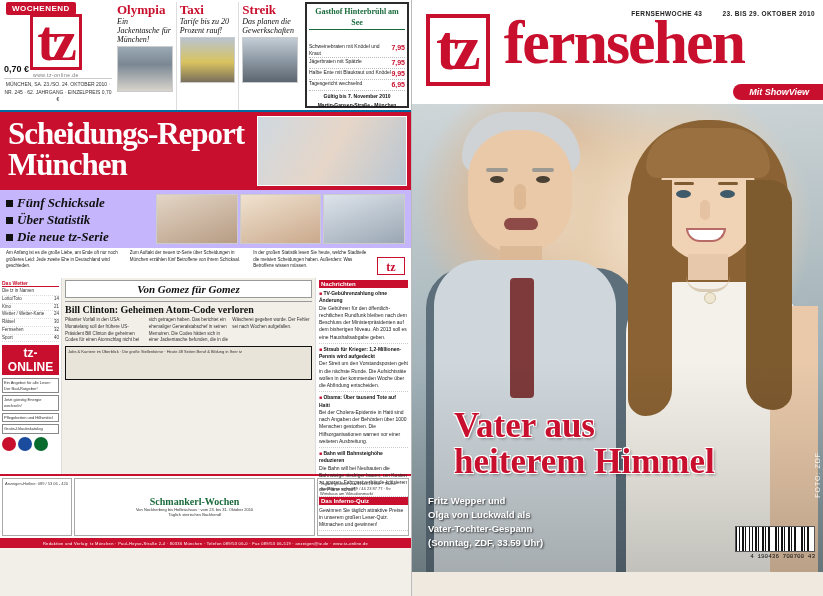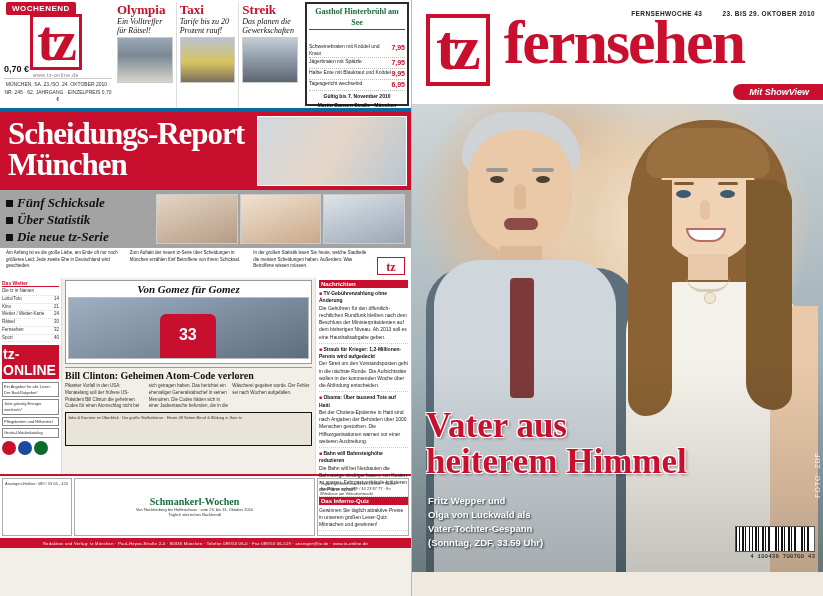--- a/index.html
+++ b/index.html
@@ -17,21 +17,21 @@
     position: relative;
     width: 412px; height: 596px;
     background: #f2efe9;
     border-right: 1px solid #bbb;
     overflow: hidden;
   }
 
   
   .np-top {
     position: relative; height: 112px; background:#fff;
-    border-bottom: 4px solid #0369a1;
+    border-bottom: 2px solid #0369a1;
     display: flex;
   }
   .wochenend {
     position:absolute; left:6px; top:2px;
     background:#c8102e; color:#fff; font-size:8px; font-weight:bold;
     letter-spacing:0.5px; padding:2px 6px; border-radius:2px;
   }
   .tz-logo-box {
     width:112px; padding-top:14px; text-align:center;
   }
@@ -94,21 +94,21 @@
     font-family:"Liberation Serif", serif; font-weight:bold;
     font-size:31px; line-height:31px; letter-spacing:-1px;
   }
   .mh-photo {
     position:absolute; right:4px; top:4px; width:150px; height:70px;
     background: linear-gradient(120deg,#cfd8e0 0%, #e6d6c8 50%, #b9c6d2 100%);
     border:1px solid #fff;
   }
 
   .np-bullets {
-    background:#a3a3a3; padding:4px 6px; height:58px; display:flex;
+    background:#c4b5fd; padding:4px 6px; height:58px; display:flex;
   }
   .bullets { width:150px; }
   .bullets div {
     font-family:"Liberation Serif", serif; font-style:italic;
     font-size:13px; line-height:17px; color:#111; font-weight:bold;
   }
   .bullets .sq { display:inline-block; width:7px; height:7px; background:#111; margin-right:4px; }
   .bullet-photos { flex:1; display:flex; gap:2px; }
   .bp { flex:1; border:1px solid #ccc; }
   .bp1 { background: linear-gradient(160deg,#e3d5c5,#b79c84); }
@@ -127,21 +127,21 @@
   }
 
   
   .np-body { display:flex; height:196px; background:#f2efe9; }
   .np-col-left { width:62px; background:#fff; border-right:1px solid #ddd; padding:2px; }
   .np-col-mid { flex:1; padding:2px 3px; }
   .np-col-right { width:96px; border-left:1px solid #ddd; padding:2px 3px; background:#fff; }
 
   .mini-head { font-size:5px; font-weight:bold; color:#c8102e; border-bottom:1px solid #c8102e; margin-bottom:1px; }
   .mini-rows div { font-size:4.5px; color:#333; line-height:1.5; border-bottom:1px dotted #ddd; display:flex; justify-content:space-between; }
-  .tonline { background:#c8102e; color:#fff; font-size:14px; font-weight:bold; text-align:left; margin:3px 0; padding:1px; }
+  .tonline { background:#c8102e; color:#fff; font-size:12px; font-weight:bold; text-align:center; margin:3px 0; padding:1px; }
   .mini-ad { border:1px solid #888; font-size:4px; padding:1px; margin-top:2px; color:#333; line-height:1.4;}
   .badge-row { display:flex; gap:2px; margin-top:3px; }
   .badge { width:14px; height:14px; border-radius:50%; background:#c8102e; }
   .badge.b2 { background:#1a4b9c; }
   .badge.b3 { background:#0a6b2f; }
 
   .gomez-box { border:1px solid #999; background:#fff; padding:2px; }
   .gomez-title {
     font-family:"Liberation Serif", serif; font-style:italic; font-weight:bold;
     font-size:11px; line-height:12px; color:#111; text-align:center;
@@ -249,21 +249,21 @@
   .girl .arm-r { position:absolute; left:158px; top:186px; width:48px; height:266px; background:#e9c9aa; border-radius:24px 0 0 0; }
   .girl .hair-l { position:absolute; left:16px; top:60px; width:44px; height:236px; background:#8a6233; border-radius:22px 0 30px 20px; }
   .girl .hair-r { position:absolute; left:134px; top:60px; width:46px; height:230px; background:#7e5a2f; border-radius:0 24px 20px 30px; }
 
   .vignette {
     position:absolute; inset:0;
     background: linear-gradient(180deg, rgba(0,0,0,0) 55%, rgba(0,0,0,0.10) 80%, rgba(0,0,0,0.20) 100%);
   }
 
   .cover-title {
-    position:absolute; left:14px; bottom:92px; width:300px;
+    position:absolute; left:14px; bottom:92px; width:300px;padding-left:28px;
   }
   .cover-title div {
     font-family:"Liberation Serif", serif; font-weight:bold;
     font-size:35px; line-height:36px; color:#c8102e;
     text-shadow: 1px 1px 0 #fff, -1px -1px 0 #fff, 1px -1px 0 #fff, -1px 1px 0 #fff, 2px 2px 3px rgba(0,0,0,.35);
   }
   .cover-sub {
     position:absolute; left:16px; bottom:22px; width:230px;
     font-size:9.5px; line-height:14px; font-weight:bold; color:#fff;
     text-shadow: 1px 1px 2px rgba(0,0,0,.8);
@@ -304,21 +304,21 @@
       <div class="tz-logo-box">
         <div class="tz-logo">tz</div>
         <div class="tz-url">www.tz-online.de</div>
         <div class="tz-price">0,70 €</div>
         <div class="tz-meta">MÜNCHEN, SA. 23./SO. 24. OKTOBER 2010 · NR. 245 · 62. JAHRGANG · EINZELPREIS 0,70 €</div>
       </div>
 
       <div class="np-teasers">
         <div class="teaser">
           <div class="t-title">Olympia</div>
-          <div class="t-sub">Ein Volltreffer für Rätsel!</div>
+          <div class="t-sub">Ein Jackentasche für München!</div>
           <div class="t-img cars"></div>
         </div>
         <div class="teaser">
           <div class="t-title">Taxi</div>
           <div class="t-sub">Tarife bis zu 20 Prozent rauf!</div>
           <div class="t-img taxi"></div>
         </div>
         <div class="teaser">
           <div class="t-title">Streik</div>
           <div class="t-sub">Das planen die Gewerkschaften</div>
@@ -417,24 +417,20 @@
         <div class="badge-row">
           <div class="badge"></div>
           <div class="badge b2"></div>
           <div class="badge b3"></div>
         </div>
       </div>
 
       <div class="np-col-mid">
         <div class="gomez-box">
           <div class="gomez-title">Von Gomez für Gomez</div>
-          <div class="gomez-photo">
-            <div class="shirt"></div>
-            <div class="num">33</div>
-          </div>
         </div>
         <div class="clinton-head">Bill Clinton: Geheimen Atom-Code verloren</div>
         <div class="clinton-body">Pikanter Vorfall in den USA: Monatelang soll der frühere US-Präsident Bill Clinton die geheimen Codes für einen Atomschlag nicht bei sich getragen haben. Das berichtet ein ehemaliger Generalstabschef in seinen Memoiren. Die Codes hätten sich in einer Jackentasche befunden, die in die Wäscherei gegeben wurde. Der Fehler sei nach Wochen aufgefallen.</div>
         <div class="clinton-ad">Jobs &amp; Karriere im Überblick · Die große Stellenbörse · Heute 48 Seiten Beruf &amp; Bildung in Ihrer tz</div>
       </div>
 
       <div class="np-col-right">
         <div class="nr-head">Nachrichten</div>
         <div class="nr-item">
           <span class="nr-bullet">■ </span><b>TV-Gebührenzahlung ohne Änderung</b>

